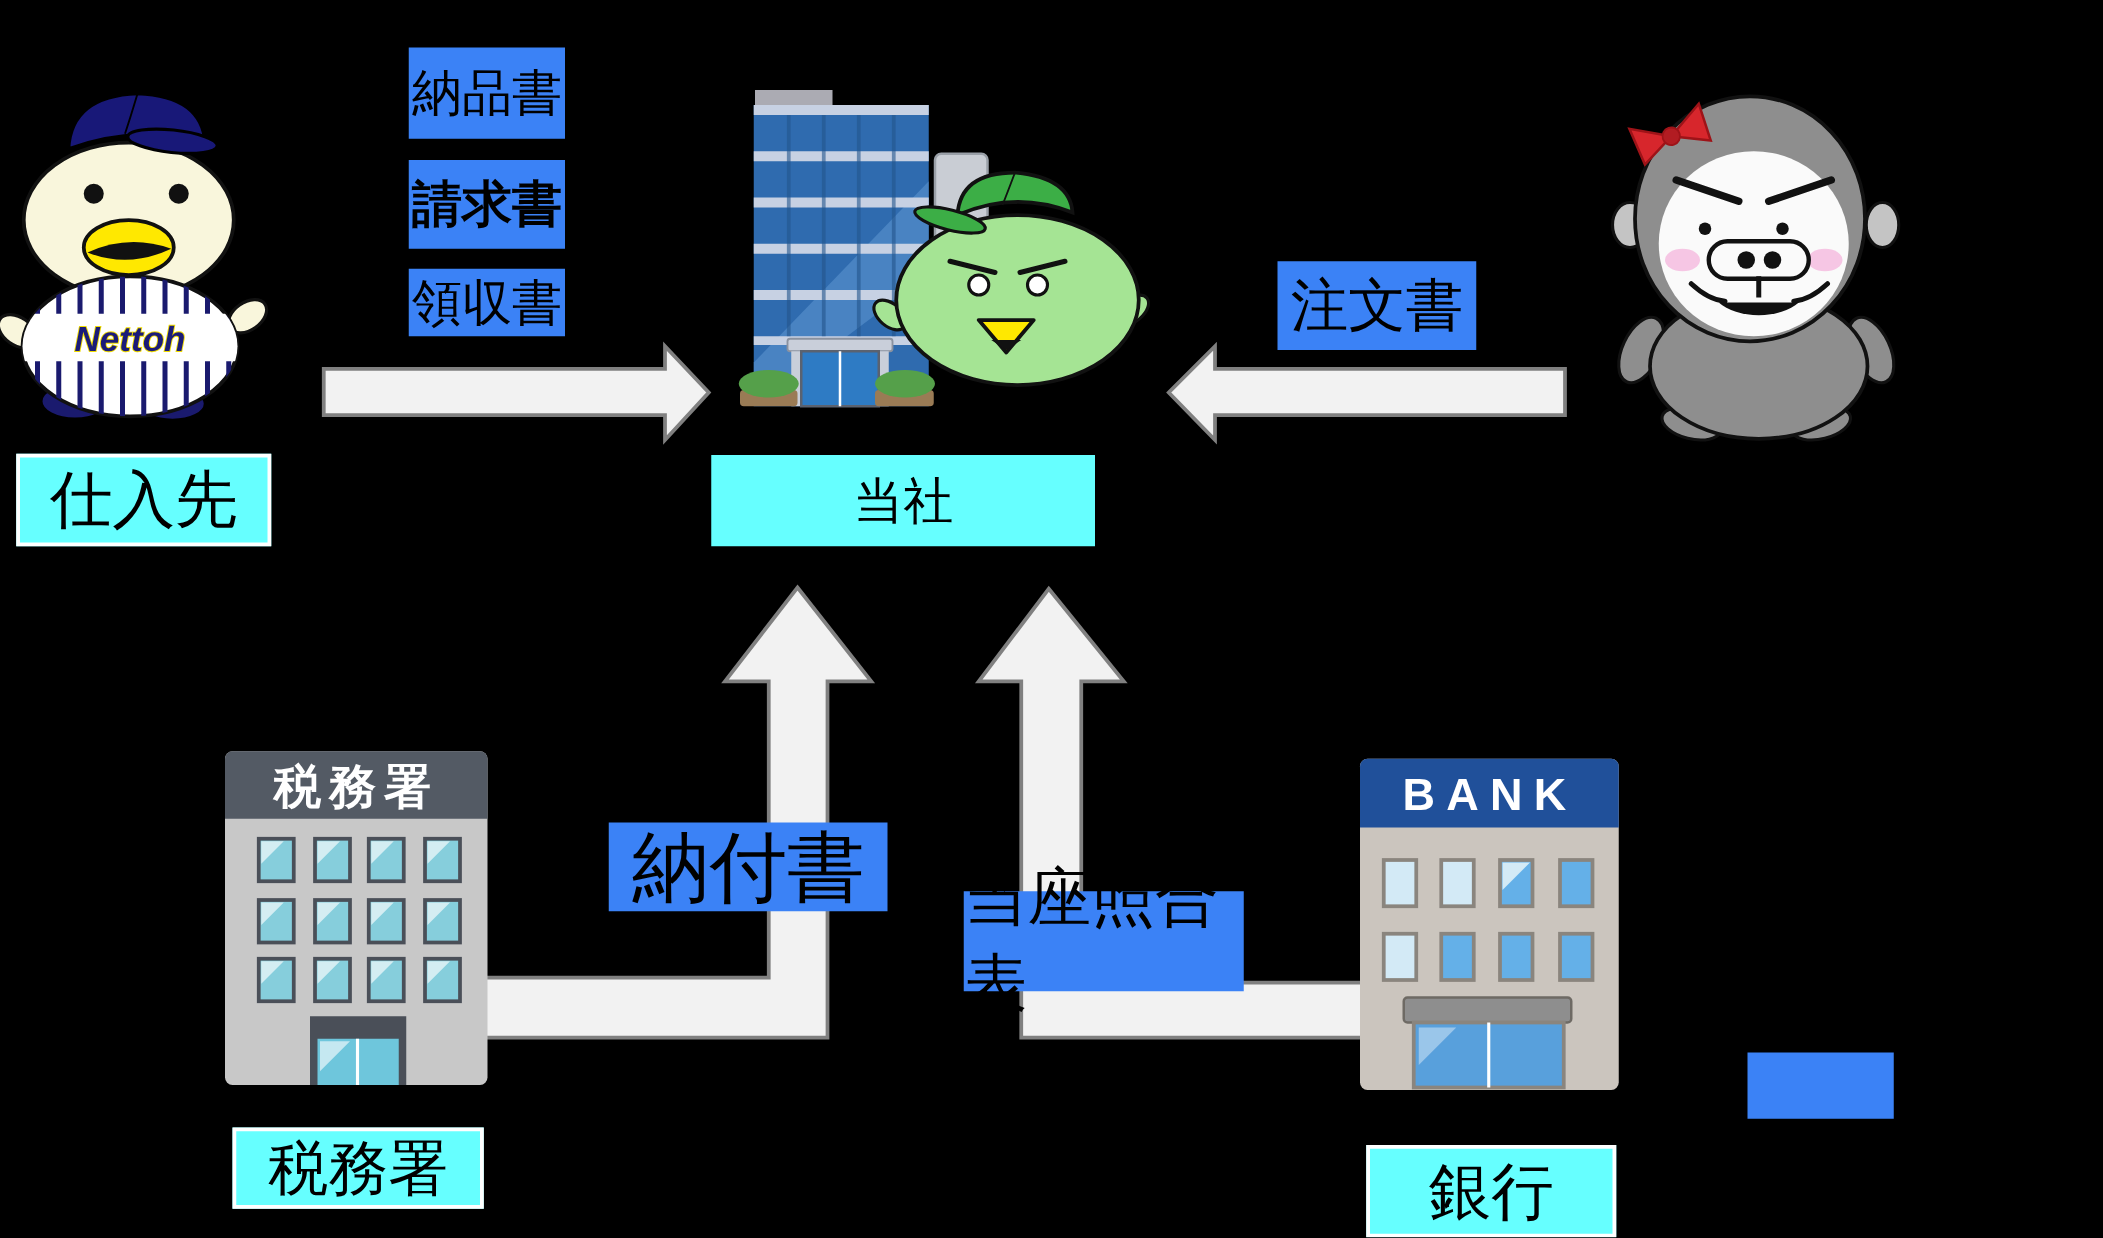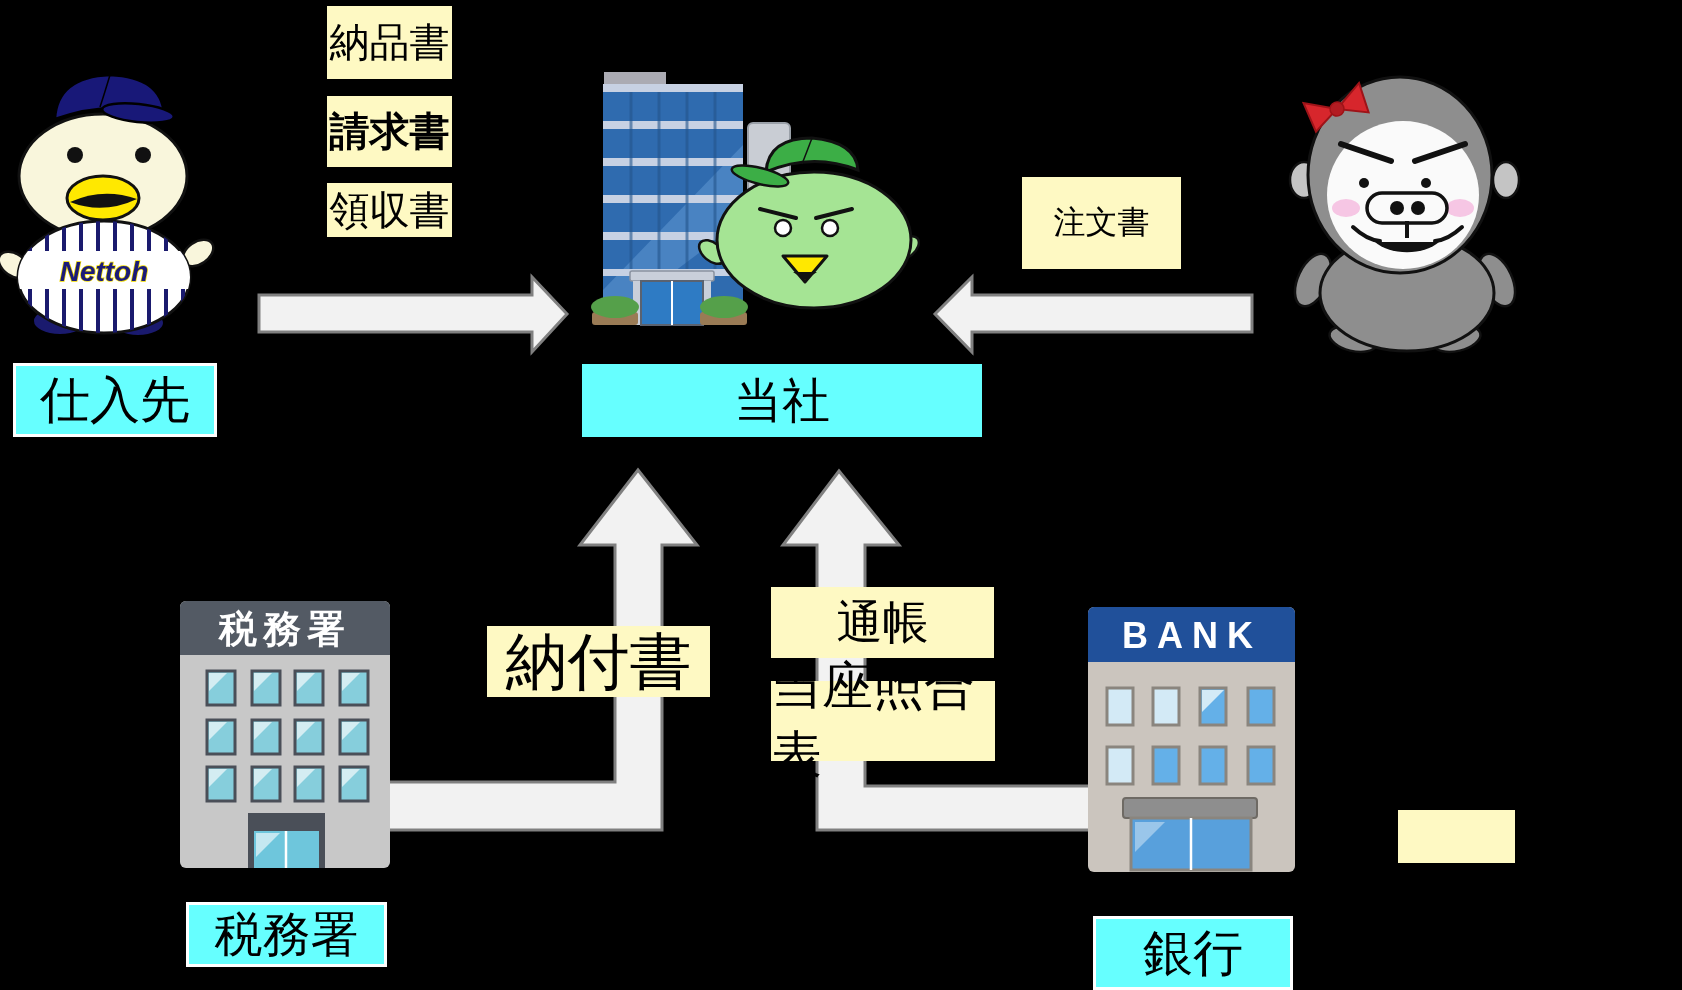--- a/index.html
+++ b/index.html
@@ -1,20 +1,20 @@
 <!DOCTYPE html>
 <html><head>
 <meta charset="utf-8">
 <style>
   html,body{margin:0;padding:0;background:#000;}
   .canvas{position:relative;width:1682px;height:990px;background:#000;overflow:hidden;
           font-family:"Liberation Sans","DejaVu Sans",sans-serif;}
   .layer{position:absolute;left:0;top:0;}
-  .doc-label{position:absolute;background:#fef9c3;color:#000;display:flex;
-             align-items:center;justify-content:center;z-index:3;}
+  .doc-label{position:absolute;background:#3b82f6;color:#000;display:flex;
+             align-items:center;justify-content:center;z-index:3;margin-top:32px;}
   .entity-label{position:absolute;background:#66FFFF;color:#000;display:flex;
                 align-items:center;justify-content:center;z-index:3;box-sizing:border-box;}
   .bordered{border:3px solid #ffffff;}
   .illus{position:absolute;z-index:2;}
   svg text{font-family:"Liberation Sans","DejaVu Sans",sans-serif;}
 </style>
 </head>
 <body>
 
 <div class="canvas">
@@ -243,24 +243,23 @@
     <g>
       <rect x="51" y="218" width="120" height="52" fill="#58A0DC" stroke="#8A857E" stroke-width="3"></rect>
       <line x1="111" y1="218" x2="111" y2="270" stroke="#ffffff" stroke-width="2.5"></line>
       <polygon points="55,222 85,222 55,252" fill="#ffffff" opacity="0.4"></polygon>
     </g>
   </svg>
 
   <div class="doc-label" style="left:327px;top:6px;width:125px;height:73px;font-size:40px;">納品書</div>
   <div class="doc-label" style="left:327px;top:96px;width:125px;height:71px;font-size:40px;font-weight:bold;">請求書</div>
   <div class="doc-label" style="left:327px;top:183px;width:125px;height:54px;font-size:40px;">領収書</div>
-  <div class="doc-label" style="left:1022px;top:177px;width:159px;height:92px;font-size:32px;">注文書</div>
+  <div class="doc-label" style="left:1022px;top:177px;width:159px;height:71px;font-size:46px;">注文書</div>
   <div class="doc-label" style="left:487px;top:626px;width:223px;height:71px;font-size:62px;">納付書</div>
-  <div class="doc-label" style="left:771px;top:587px;width:223px;height:71px;font-size:46px;">通帳</div>
   <div class="doc-label" style="left:771px;top:681px;width:224px;height:80px;font-size:51px;">当座照合表</div>
   <div class="doc-label" style="left:1398px;top:810px;width:117px;height:53px;"></div>
 
   <div class="entity-label bordered" style="left:13px;top:363px;width:204px;height:74px;font-size:50px;">仕入先</div>
-  <div class="entity-label" style="left:582px;top:364px;width:400px;height:73px;font-size:48px;">当社</div>
+  <div class="entity-label" style="left:569px;top:364px;width:307px;height:73px;font-size:40px;">当社</div>
   <div class="entity-label bordered" style="left:186px;top:902px;width:201px;height:65px;font-size:48px;">税務署</div>
   <div class="entity-label bordered" style="left:1093px;top:916px;width:200px;height:74px;font-size:50px;">銀行</div>
 
 </div>
 
 </body></html>

